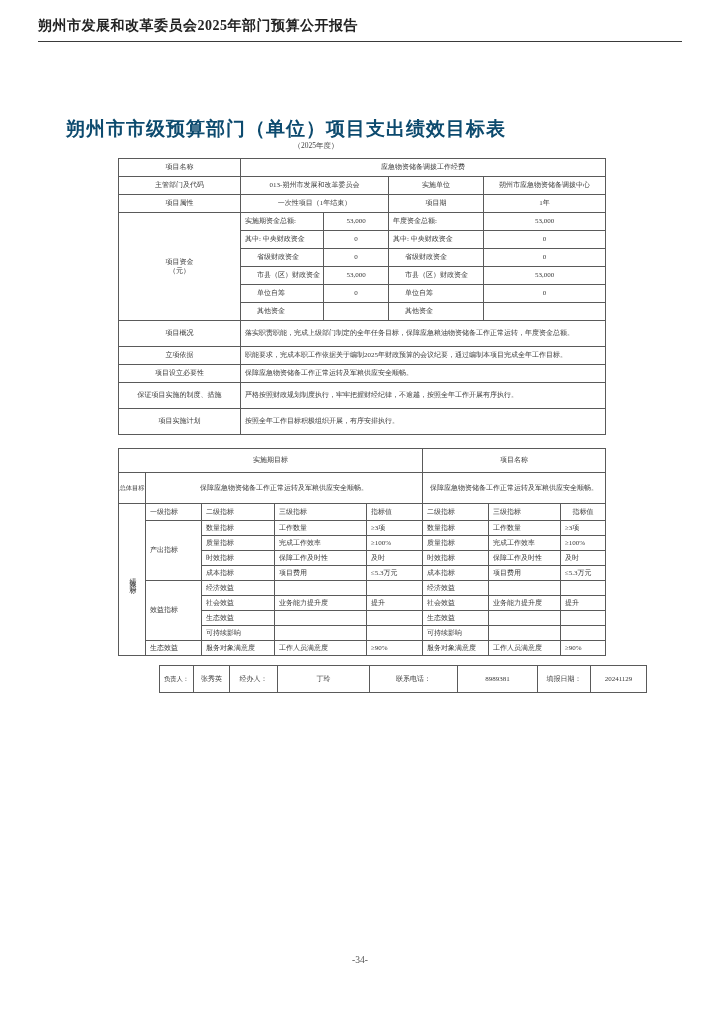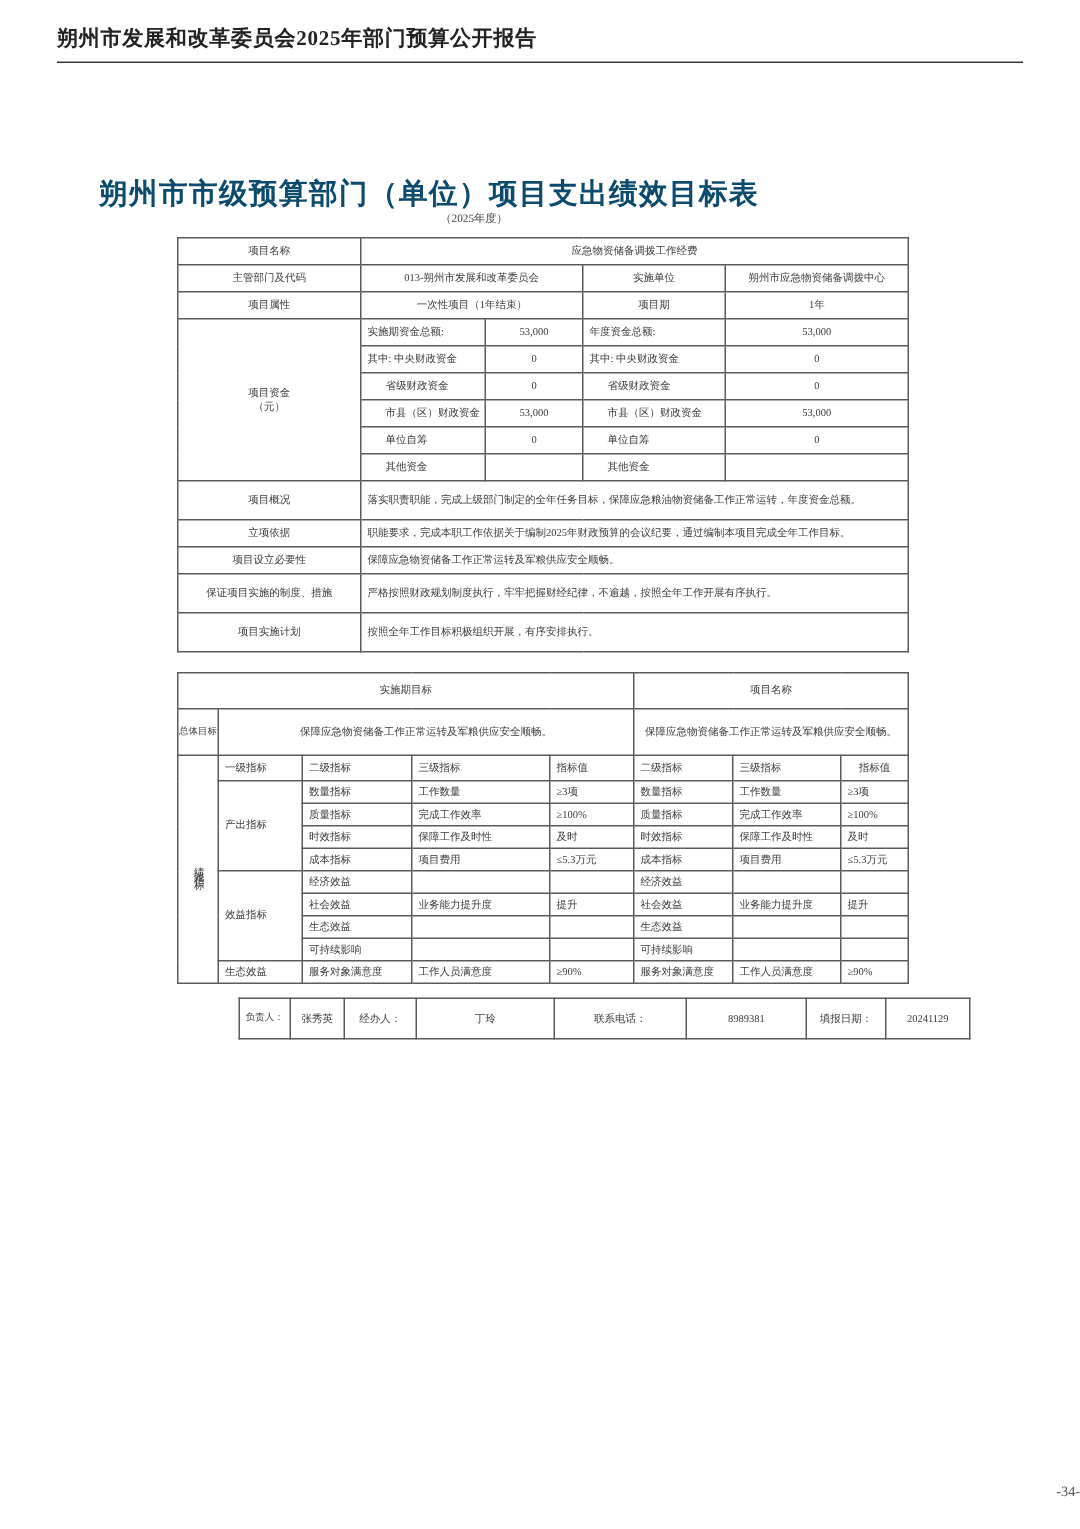--- a/index.html
+++ b/index.html
@@ -32,21 +32,21 @@
   .left{text-align:left;padding-left:4px;}
   .indent{text-align:left;padding-left:16px;}
   .h18{height:18px;} .h17{height:17px;} .h15{height:15px;}
   .h24{height:24px;} .h26{height:26px;} .h31{height:31px;} .h27{height:27px;}
   .tiny{font-size:6.3px;padding:1px 0;}
   .vert-label{
     display:inline-block;writing-mode:vertical-rl;text-orientation:upright;
     letter-spacing:3px;font-size:7px;color:#3a3a3a;
   }
   .doc-footer{
-    position:absolute;top:990px;left:0;width:720px;text-align:right;
+    position:absolute;top:955px;left:0;width:720px;text-align:center;
     font-size:9.5px;color:#555;
   }
 </style>
 </head>
 <body>
 
 <div class="doc-header">朔州市发展和改革委员会2025年部门预算公开报告</div>
 <div class="doc-title">朔州市市级预算部门（单位）项目支出绩效目标表</div>
 <div class="doc-subtitle">（2025年度）</div>
 

